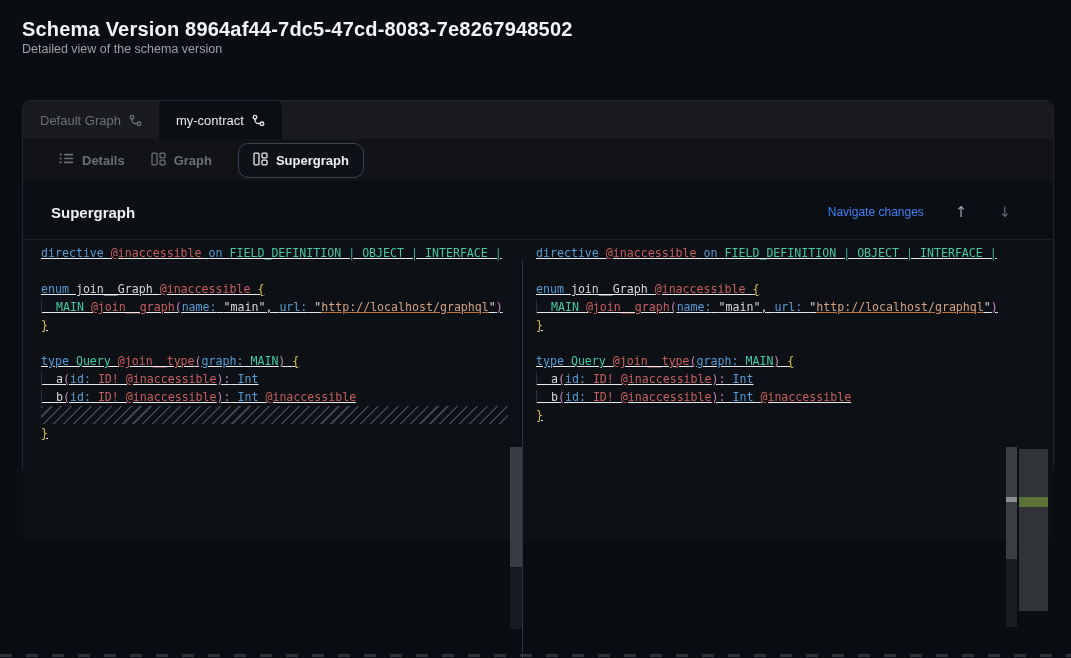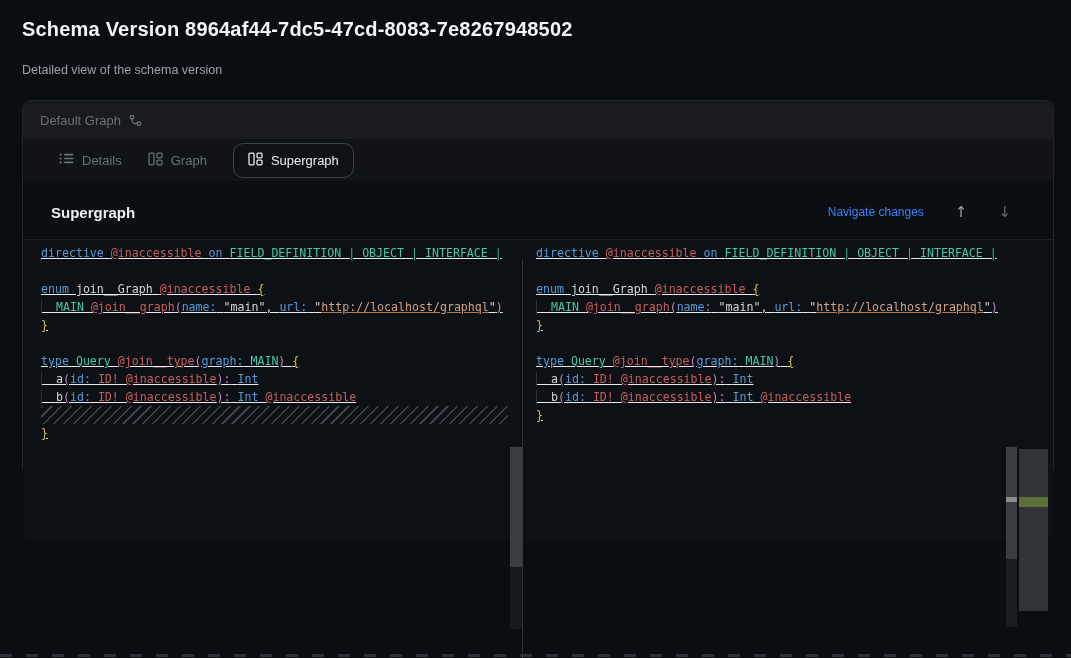--- a/index.html
+++ b/index.html
@@ -2,34 +2,34 @@
 <html><head>
 <meta charset="utf-8">
 <style>
   * { margin:0; padding:0; box-sizing:border-box; }
   html,body { width:1071px; height:658px; overflow:hidden; }
   body { background:#0a0d12; font-family:"Liberation Sans", sans-serif; color:#e8eaed; position:relative; }
 
   
   .page-header { padding:18px 22px 0 22px; }
   .page-title { font-size:20px; font-weight:700; color:#f2f4f6; letter-spacing:.2px; }
-  .page-subtitle { margin-top:22px; font-size:12.5px; color:#99a1aa; }
+  .page-subtitle { margin-top:1px; font-size:12.5px; color:#99a1aa; }
 
   
   .card { position:absolute; left:22px; top:100px; width:1032px; height:376px;
           background:#0b0e12; border:1px solid #21262c; border-radius:8px; }
 
   
   .tabbar { height:38px; background:#191b1e; border-radius:8px 8px 0 0; display:flex; align-items:stretch; }
   .tab { display:flex; align-items:center; gap:8px; padding:0 17px; font-size:13px; color:#6b7178; cursor:pointer; }
   .tab.active { background:#0b0e12; color:#e9ebee; border-radius:6px 6px 0 0; }
   .tab svg { display:block; }
 
   
-  .subtabbar { height:42px; background:#121316; display:flex; align-items:center; padding-left:36px; gap:26px; }
+  .subtabbar { height:42px; background:#121316; display:flex; align-items:center; padding-left:36px; gap:26px;font-weight:bold; }
   .subtab { display:flex; align-items:center; gap:8px; font-size:13px; color:#6b7178; cursor:pointer; }
   .subtab.active { border:1px solid #3a4452; border-radius:10px; padding:8px 14px; color:#eceef1; background:#0e1116; }
 
   
   .panel-head { display:flex; align-items:center; justify-content:space-between; padding:22px 42px 18px 28px; }
   .panel-heading { font-size:15px; font-weight:700; color:#eef0f2; }
   .nav-changes { display:flex; align-items:center; gap:31px; }
   .nav-label { font-size:12px; color:#3b82f6; }
   .nav-arrow { font-size:15px; background:none; border:none; cursor:pointer; font-family:"DejaVu Sans", sans-serif; }
   .nav-up { color:#9ca3ab; }
@@ -89,20 +89,30 @@
     <div class="tab">
       <span>Default Graph</span>
       <span class="icon-gray">
         <svg width="13" height="13" viewBox="0 0 13 13" fill="none" stroke="currentColor" stroke-width="1.3">
           <circle cx="3" cy="3.2" r="1.8"></circle>
             <circle cx="10" cy="9.8" r="1.8"></circle>
           <path d="M3 5 v1 a3.5 3.5 0 0 0 3.5 3.5 H8.2"></path>
         </svg>
       </span>
     </div>
+    <div class="tab active">
+      <span>my-contract</span>
+      <span class="icon-white">
+        <svg width="13" height="13" viewBox="0 0 13 13" fill="none" stroke="currentColor" stroke-width="1.3">
+          <circle cx="3" cy="3.2" r="1.8"></circle>
+            <circle cx="10" cy="9.8" r="1.8"></circle>
+          <path d="M3 5 v1 a3.5 3.5 0 0 0 3.5 3.5 H8.2"></path>
+        </svg>
+      </span>
+    </div>
   </div>
 
   <div class="subtabbar">
     <div class="subtab">
       <span class="icon-gray">
         <svg width="15" height="13" viewBox="0 0 15 13" fill="currentColor">
           <circle cx="1.6" cy="2.6" r="1.1"></circle>
             <rect x="5" y="1.8" width="9.4" height="1.6" rx=".8"></rect>
           <circle cx="1.6" cy="6.5" r="1.1"></circle>
             <rect x="5" y="5.7" width="9.4" height="1.6" rx=".8"></rect>

